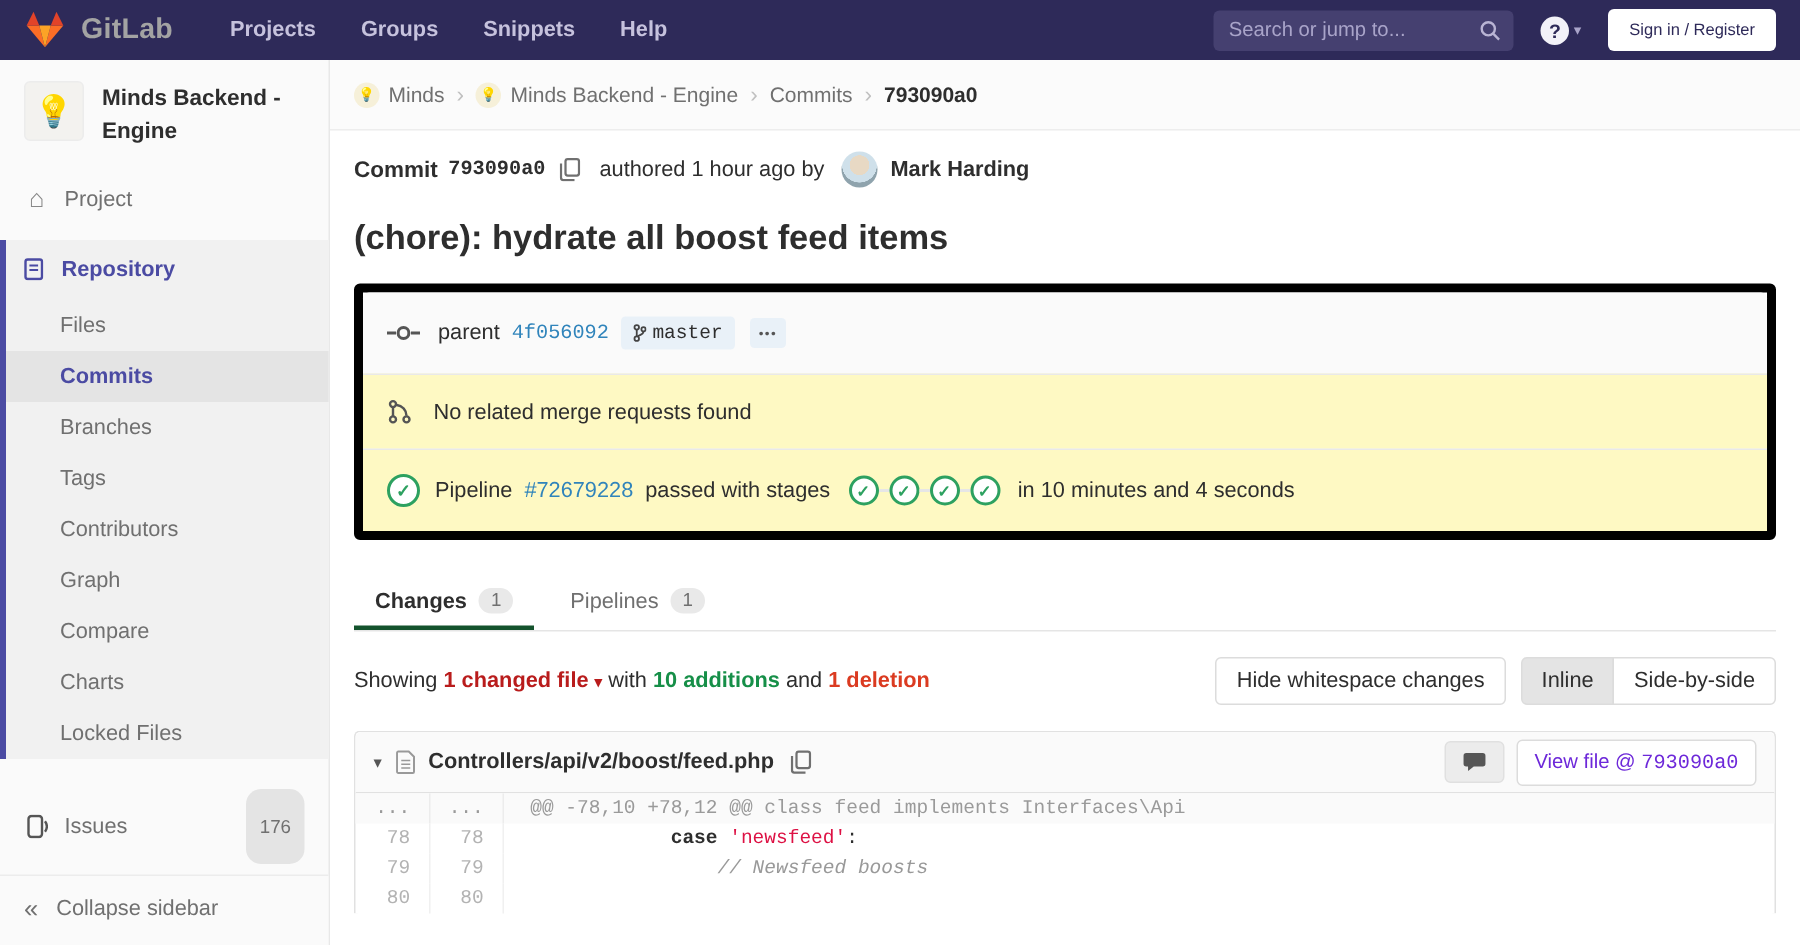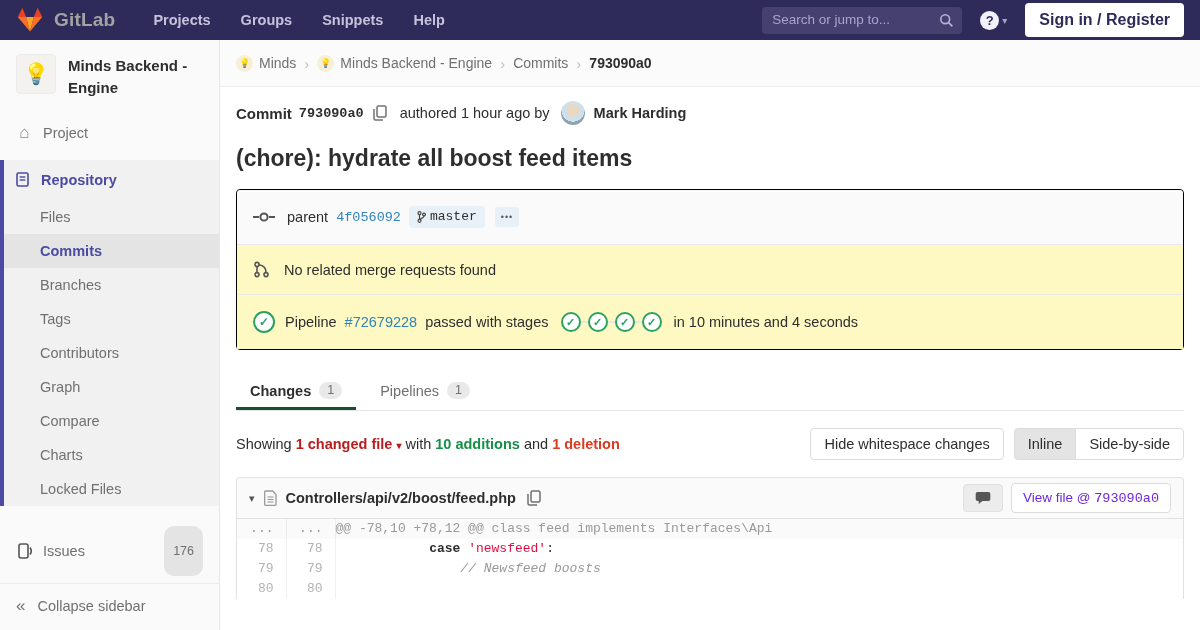--- a/index.html
+++ b/index.html
@@ -17,21 +17,21 @@
   .nav-right { margin-left: auto; display: flex; align-items: center; gap: 18px; }
   .searchbox { position: relative; width: 200px; }
   .searchbox input { width: 100%; height: 27px; background: #454070; border: none; border-radius: 4px;
     color: #d6d3ea; font-size: 13.5px; padding: 0 30px 2px 10px; font-family: inherit; }
   .searchbox input::placeholder { color: #a9a4c9; }
   .search-icon { position: absolute; right: 8px; top: 6px; }
   .help { display: flex; align-items: center; gap: 3px; cursor: pointer; }
   .help-circle { width: 19px; height: 19px; border-radius: 50%; background: #f2f1f8; color: #2e2a59;
     font-weight: 700; font-size: 13px; display: flex; align-items: center; justify-content: center; }
   .help-caret { color: #a9a4c9; font-size: 10px; }
-  .signin-btn { background: #fff; color: #2e2a59; font-weight: 700; font-size: 16px; border: none;
+  .signin-btn { background: #fff; color: #2e2a59; font-weight: 400; font-size: 11px; border: none;
     border-radius: 4px; padding: 8px 14px; font-family: inherit; cursor: pointer; }
 
   
   .layout { display: flex; height: 590px; }
   .sidebar { width: 220px; min-width: 220px; background: #fafafa; border-right: 1px solid #e8e8e8; position: relative; }
   .proj-head { display: flex; padding: 14px 16px 12px; gap: 12px; align-items: flex-start; }
   .proj-avatar { width: 40px; height: 40px; border-radius: 4px; background: #f3f2ef; border: 1px solid #ececec;
     display: flex; align-items: center; justify-content: center; font-size: 21px; flex: none; }
   .proj-title { font-size: 15px; font-weight: 700; line-height: 1.45; padding-top: 1px; }
   .side-item { display: flex; align-items: center; gap: 10px; padding: 12px 16px; font-size: 14.5px; color: #707070; cursor: pointer; }
@@ -64,21 +64,21 @@
   .authored { font-size: 14.5px; margin-left: 4px; }
   .author-avatar { width: 24px; height: 24px; border-radius: 50%; flex: none; margin: 0 2px 0 4px;
     background: radial-gradient(circle at 50% 38%, #e8d9c4 0 34%, #cfe0ea 35% 60%, #8fa3ad 61% 100%); }
   .author-name { font-weight: 700; font-size: 14.5px; cursor: pointer; }
   .head-actions { margin-left: auto; display: flex; gap: 10px; }
   .btn { background: #fff; border: 1px solid #dcdcdc; border-radius: 4px; color: #2e2e2e; font-size: 14.5px;
     padding: 7px 13px; font-family: inherit; cursor: pointer; }
   .btn .caret { font-size: 10px; color: #707070; margin-left: 4px; }
   .commit-title { font-size: 23px; font-weight: 700; margin: 20px 16px 17px; }
 
-  .commit-box { margin: 14px 16px; border: 1px solid #000000; border-radius: 4px; font-size: 14.5px; }
+  .commit-box { margin: 14px 16px; border: 6px solid #000000; border-radius: 4px; font-size: 14.5px; }
   .cb-row { display: flex; align-items: center; gap: 8px; padding: 16px; border-top: 1px solid #e9e9e9; background: #fef9c3; }
   .cb-row.first { border-top: none; background: #fafafa; border-radius: 4px 4px 0 0; }
   .parent-sha { color: #3084bb; font-size: 13.5px; cursor: pointer; }
   .ref-badge { background: #e9f1f8; border-radius: 3px; padding: 3px 8px 4px; font-size: 13px;
     display: inline-flex; align-items: center; gap: 4px; cursor: pointer; }
   .ellipsis-btn { background: #e9f1f8; border: none; border-radius: 3px; color: #555; font-size: 9px;
     letter-spacing: 1px; padding: 5px 6px; cursor: pointer; margin-left: 2px; }
   .status-circle { width: 22px; height: 22px; border: 2px solid #2da160; border-radius: 50%; color: #2da160;
     display: flex; align-items: center; justify-content: center; font-size: 12px; font-weight: 700; flex: none; background: #fff; }
   .mini-stage { width: 20px; height: 20px; font-size: 11px; cursor: pointer; }
@@ -115,21 +115,21 @@
   .view-file-btn { background: #fff; border: 1px solid #dcdcdc; border-radius: 4px; padding: 6px 11px;
     font-size: 13.5px; color: #6d28d9; cursor: pointer; font-family: inherit; }
 
   .diff-table { width: 100%; border-collapse: collapse; font-family: "Liberation Mono", "DejaVu Sans Mono", monospace;
     font-size: 13px; line-height: 20px; color: #2e2e2e; }
   .diff-table td { padding: 0; }
   td.lnum { width: 49px; min-width: 49px; text-align: right; padding-right: 12px; color: #b3b3b3;
     border-right: 1px solid #f0f0f0; cursor: pointer; }
   tr.hunk td { background: #fafafa; color: #9a9a9a; }
   tr.hunk td.lnum { border-right-color: #ececec; }
-  td.code { white-space: pre; }
+  td.code { padding-left: 18px; white-space: pre; }
   .tok-k { font-weight: 700; }
   .tok-s { color: #d14; }
   .tok-c { color: #999; font-style: italic; }
 </style>
 </head>
 <body>
 
 <nav class="navbar">
   <div class="brand">
     <span style="display:flex">

